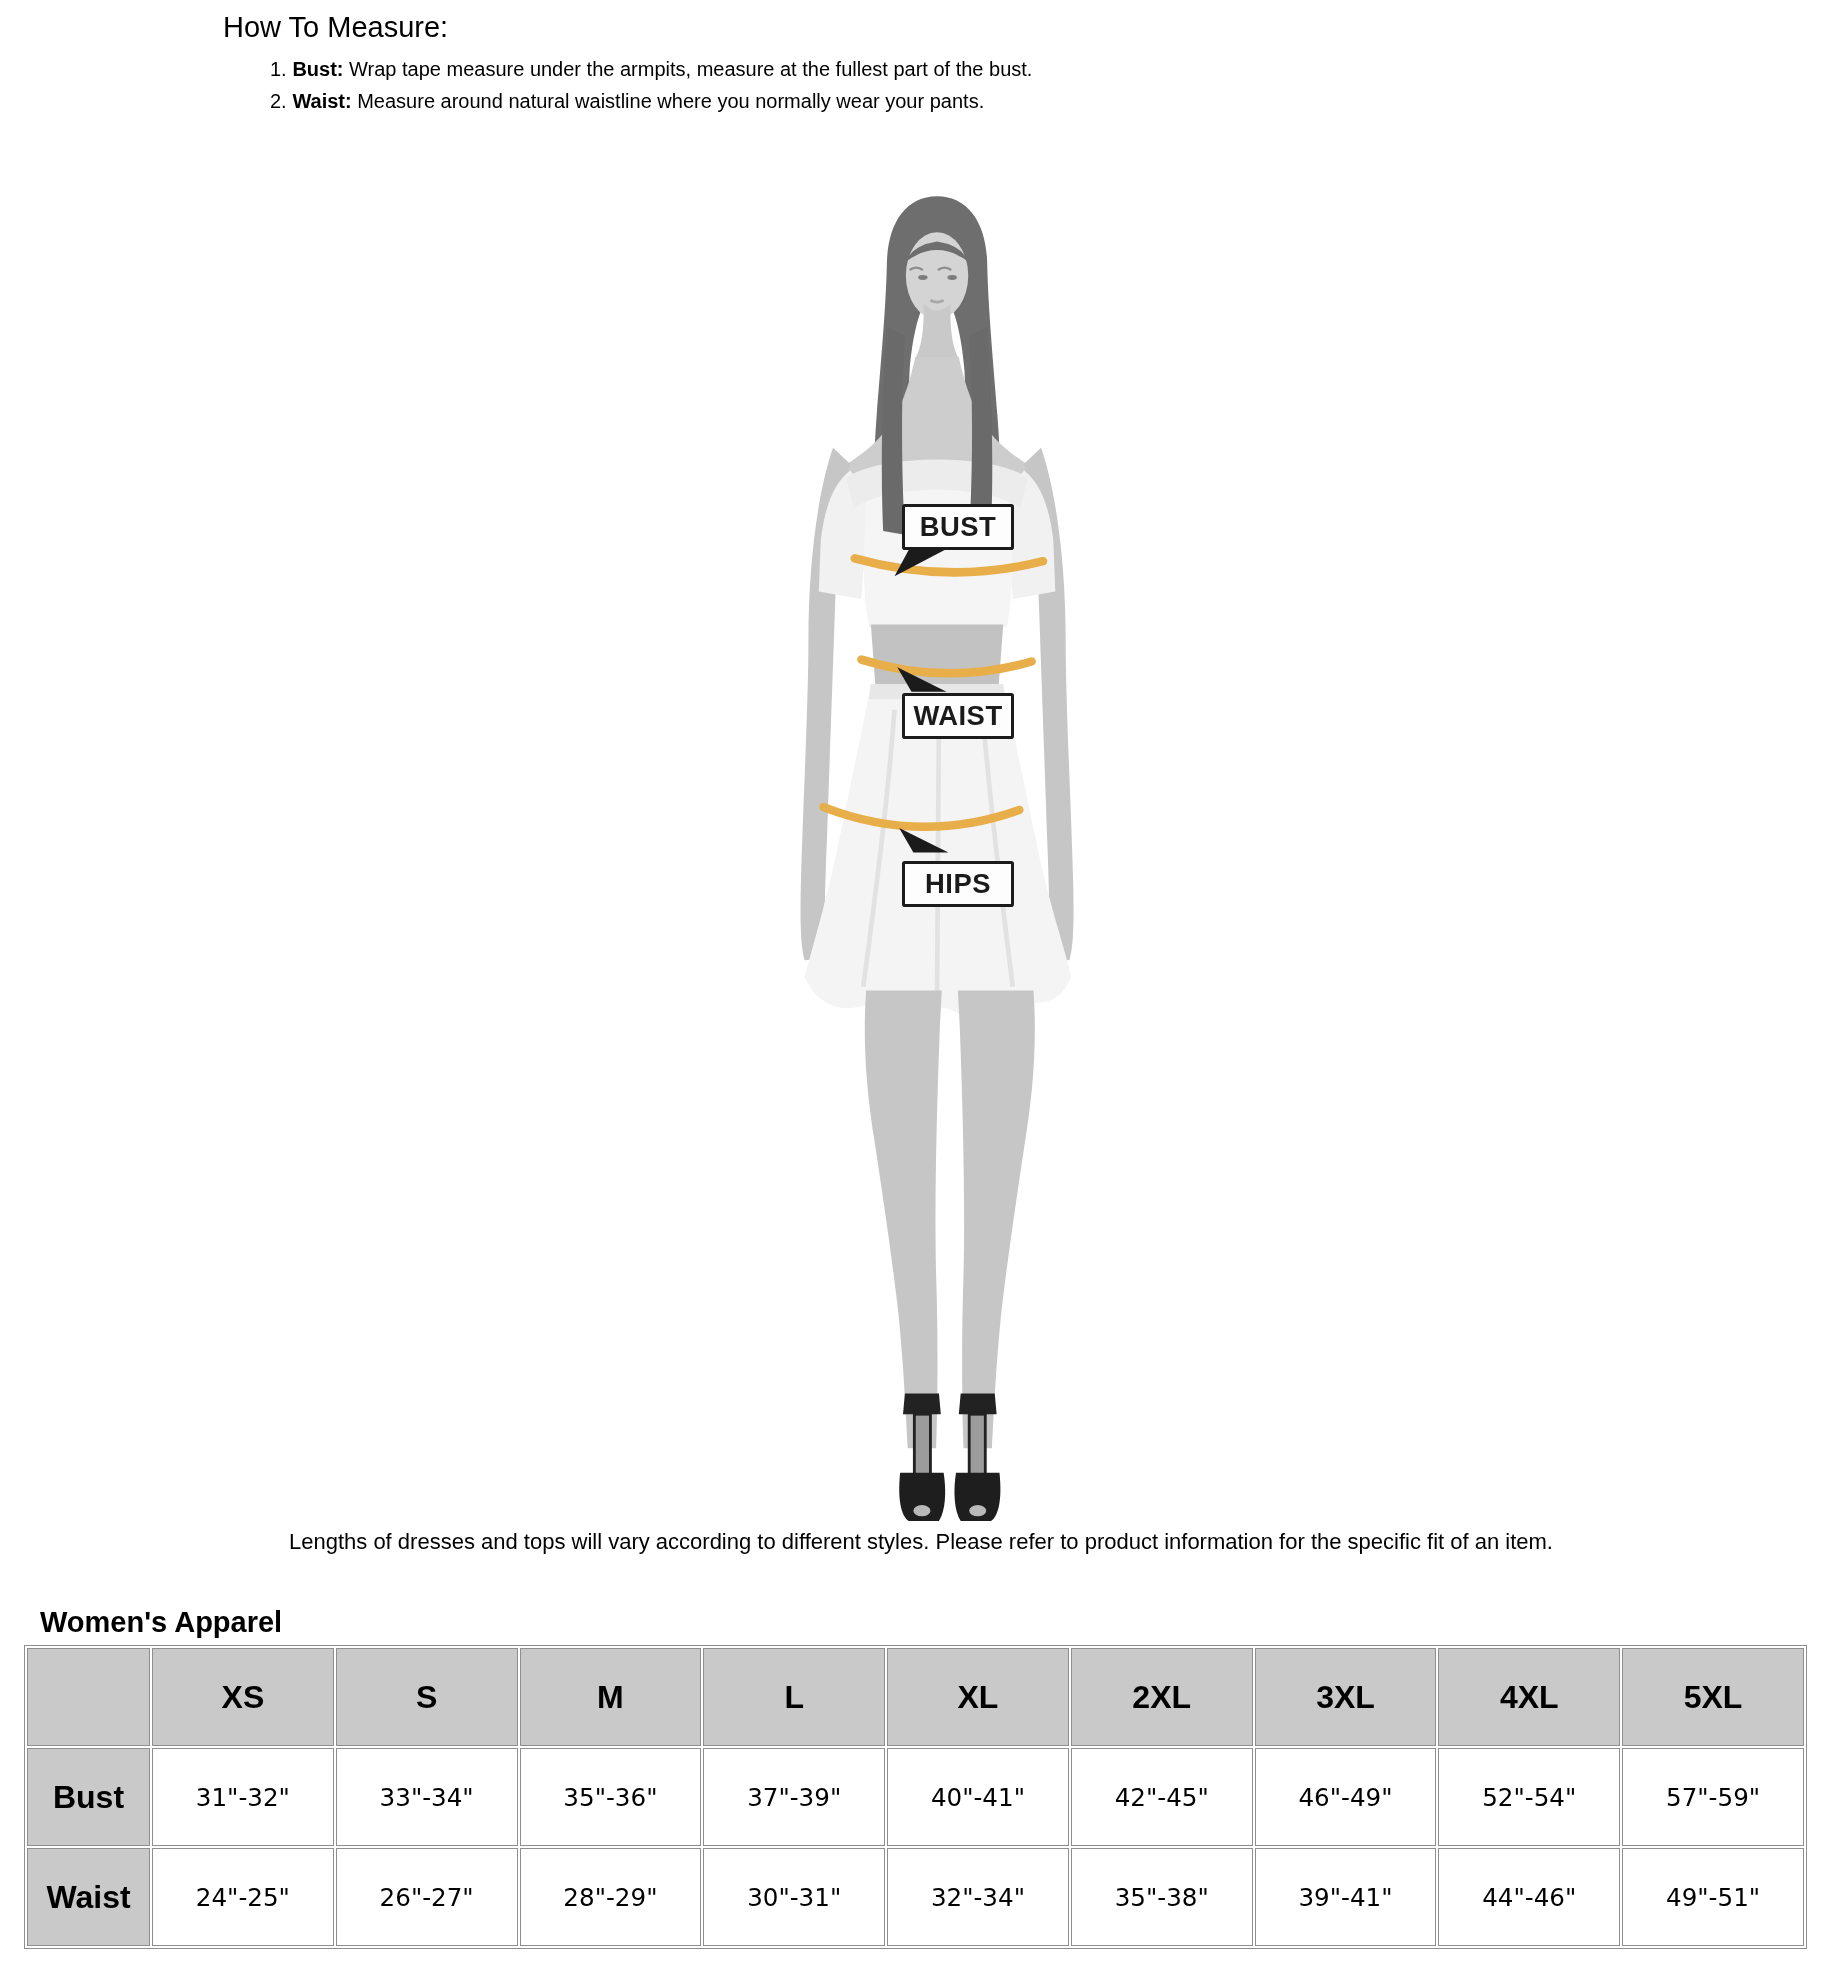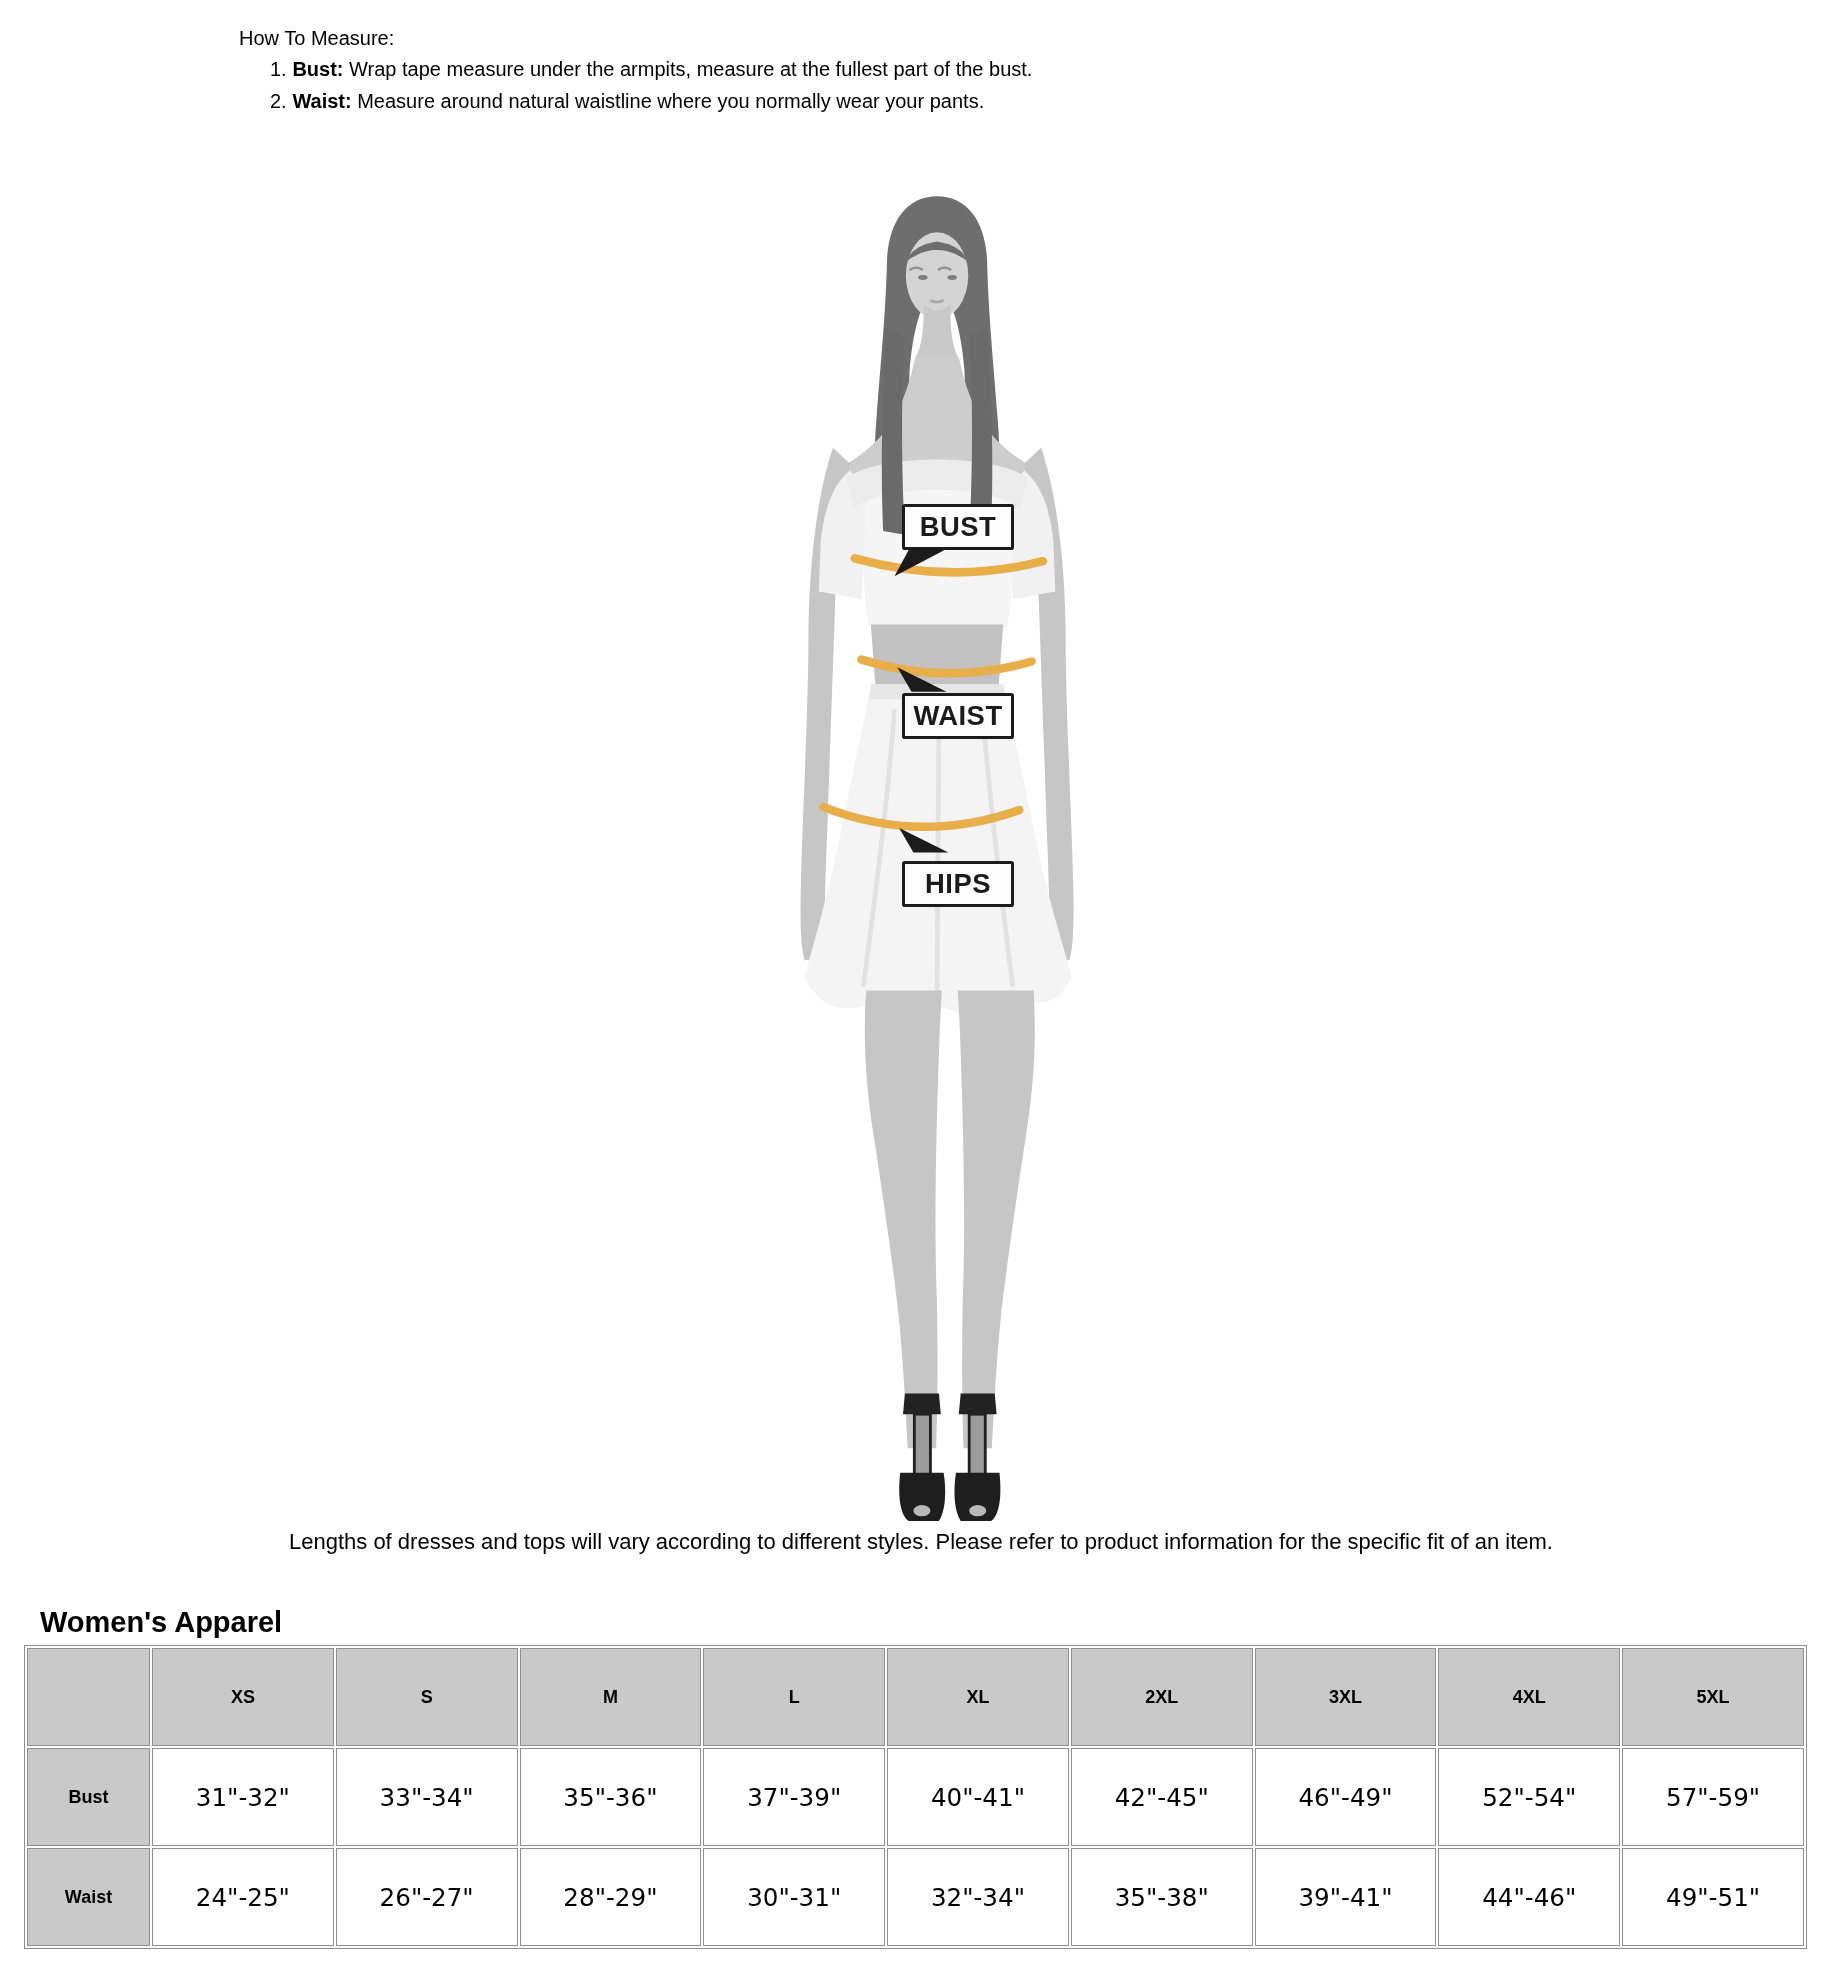--- a/index.html
+++ b/index.html
@@ -1,20 +1,20 @@
 <!DOCTYPE html>
 <html style="font-size:15px"><head>
 <meta charset="utf-8">
 <style>
   html,body{margin:0;padding:0;background:#ffffff;}
   body{width:1842px;height:1982px;position:relative;overflow:hidden;
        font-family:"Liberation Sans",sans-serif;color:#000;}
 
   
-  .howto-title{position:absolute;left:223px;top:11.4px;font-size:20px;font-weight:400;margin:16px;}
+  .howto-title{position:absolute;left:223px;top:11.4px;font-size:29px;font-weight:400;margin:0;}
   .howto-list{position:absolute;left:270px;top:53px;margin:0;padding:0;list-style:none;
               font-size:20px;line-height:32px;}
   .howto-list li{white-space:nowrap;}
   .howto-list .num{margin-right:5.7px;}
   .howto-list b{font-weight:bold;}
 
   
   .figure-wrap{position:absolute;left:729px;top:194px;width:435px;height:1334px;}
   .figure-wrap svg{position:absolute;left:0;top:0;}
   .callout{position:absolute;width:106px;height:40px;background:#fdfdfd;
@@ -27,21 +27,21 @@
   
   .note{position:absolute;left:0;top:1529px;width:100%;text-align:center;
         font-size:22px;margin:0;}
 
   
   .chart-title{position:absolute;left:24px;top:1590px;font-size:29px;font-weight:bold;margin:16px;}
   .size-table{position:absolute;left:24px;top:1645px;width:1783px;
               border-collapse:separate;border-spacing:2.8px;table-layout:fixed;
               border:0.9px solid #8f8f8f;background:#ffffff;}
   .size-table th,.size-table td{border:0.9px solid #8f8f8f;text-align:center;vertical-align:middle;
-              height:94px;font-size:18px;overflow:hidden;}
+              height:94px;font-size:32px;overflow:hidden;}
   .size-table th{background:#c9c9c9;font-weight:bold;font-family:"Liberation Sans",sans-serif;}
   .size-table td.rowhead{background:#c9c9c9;font-weight:bold;}
   .size-table td.val{background:#ffffff;font-family:"DejaVu Sans","Liberation Sans",sans-serif;
               font-size:24.6px;font-weight:400;}
 </style>
 </head>
 <body>
 
 <div class="page">
 

